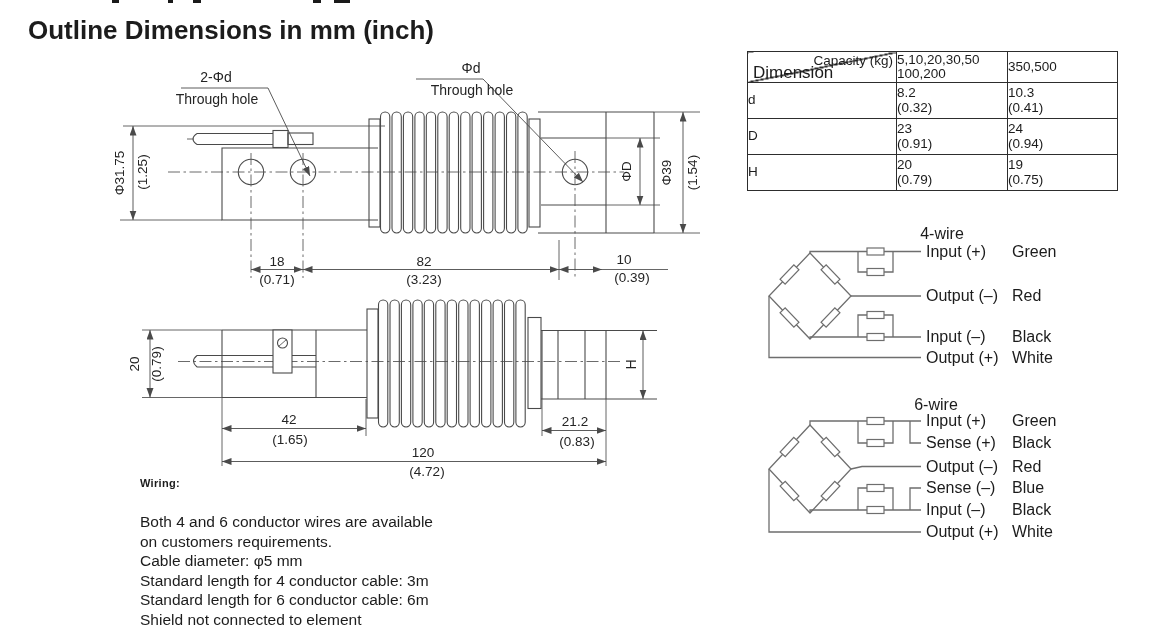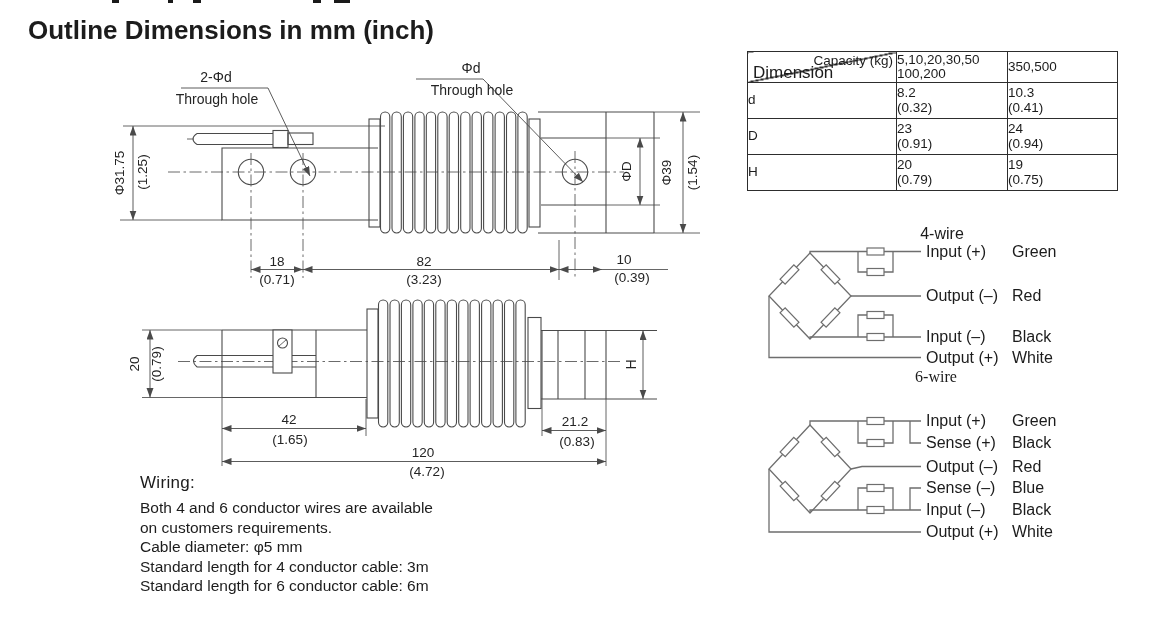--- a/index.html
+++ b/index.html
@@ -50,21 +50,21 @@
   td.corner .dimlab { position:absolute; bottom:2px; left:5px; font-size:17px; }
 
   
   .wt { position:absolute; width:74px; text-align:center; font-size:16px; white-space:nowrap; }
   .lead { position:absolute; left:926px; height:20px; line-height:20px;
           font-size:16px; white-space:nowrap; }
   .lead .sig { display:inline-block; width:86px; }
 
   
   .notes { position:absolute; left:140px; top:472px; width:360px; }
-  .notes .nh { font-size:17px; font-weight:normal; line-height:22px; margin:0 0 4px 0; letter-spacing:0.3px; }
+  .notes .nh { font-size:11px; font-weight:bold; line-height:22px; margin:0 0 18px 0; letter-spacing:0.3px; }
   .notes .nl { font-size:15.5px; line-height:19.6px; }
 </style>
 </head>
 <body>
 
 <div class="frag" style="left:112px;width:7px;"></div>
 <div class="frag" style="left:168px;width:5px;"></div>
 <div class="frag" style="left:193px;width:8px;"></div>
 <div class="frag" style="left:313px;width:8px;"></div>
 <div class="frag" style="left:334px;width:16px;"></div>
@@ -342,21 +342,21 @@
 <div class="lead" style="top:286px;">
   <span class="sig">Output (–)</span><span>Red</span>
 </div>
 <div class="lead" style="top:327px;">
   <span class="sig">Input (–)</span><span>Black</span>
 </div>
 <div class="lead" style="top:347.5px;">
   <span class="sig">Output (+)</span><span>White</span>
 </div>
 
-<div class="wt" style="left:899px;top:368px;font-family:Liberation Serif, serif;">6-wire</div>
+<div class="wt" style="left:899px;top:396px;">6-wire</div>
 <div class="lead" style="top:411px;">
   <span class="sig">Input (+)</span><span>Green</span>
 </div>
 <div class="lead" style="top:433px;">
   <span class="sig">Sense (+)</span><span>Black</span>
 </div>
 <div class="lead" style="top:456.5px;">
   <span class="sig">Output (–)</span><span>Red</span>
 </div>
 <div class="lead" style="top:478px;">
@@ -369,13 +369,14 @@
   <span class="sig">Output (+)</span><span>White</span>
 </div>
 
 <div class="notes">
   <div class="nh">Wiring:</div>
   <div class="nl">Both 4 and 6 conductor wires are available</div>
   <div class="nl">on customers requirements.</div>
   <div class="nl">Cable diameter: φ5 mm</div>
   <div class="nl">Standard length for 4 conductor cable: 3m</div>
   <div class="nl">Standard length for 6 conductor cable: 6m</div>
+  <div class="nl">Shield not connected to element</div>
 </div>
 
 </body></html>

